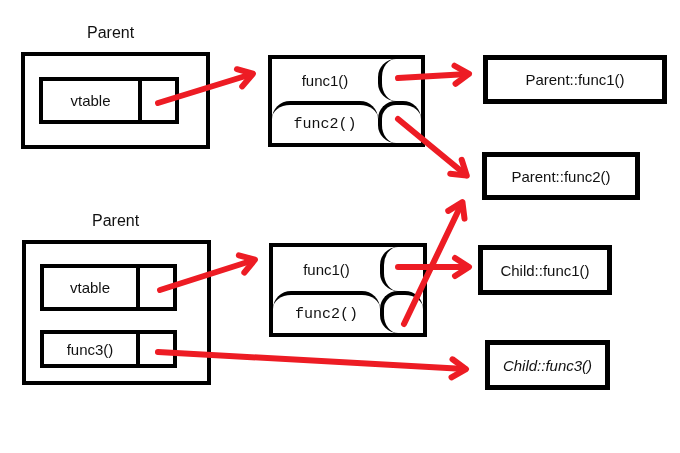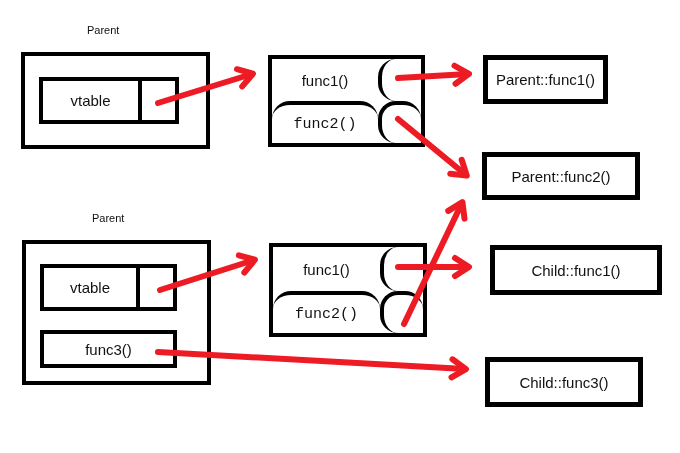--- a/index.html
+++ b/index.html
@@ -16,21 +16,21 @@
   }
   #canvas{
     position:relative;
     width:680px;
     height:453px;
     background:var(--background);
     overflow:hidden;
   }
   .obj-label{
     position:absolute;
-    font-size:11px;
+    font-size:16px;
     white-space:nowrap;
   }
   .box{
     position:absolute;
     box-sizing:border-box;
     border:4px solid var(--border);
     background:var(--background);
   }
   
   .slot{
@@ -125,39 +125,39 @@
 
   <div class="obj-label" style="left:92px;top:212px;">Parent</div>
 
   <div class="box" style="left:22px;top:240px;width:189px;height:145px;"></div>
 
   <div class="slot" style="left:40px;top:264px;width:137px;height:47px;">
     <div class="slot-label">vtable</div>
     <div class="slot-ptr"></div>
   </div>
 
-  <div class="slot" style="left:40px;top:330px;width:137px;height:38px;flex-direction:column;">
+  <div class="slot" style="left:40px;top:330px;width:137px;height:38px;">
     <div class="slot-label">func3()</div>
     <div class="slot-ptr"></div>
   </div>
 
   <div class="vtbl" style="left:269px;top:243px;width:158px;height:94px;grid-template-rows:44px auto;">
     <div class="cell">func1()</div>
     <div class="cell ptrcell"></div>
     <div class="cell row2">func2()</div>
     <div class="cell row2 ptrcell"></div>
   </div>
 
-  <div class="fnbox" style="left:483px;top:55px;width:125px;height:49px;">Parent::func1()</div>
+  <div class="fnbox" style="left:483px;top:55px;width:184px;height:49px;">Parent::func1()</div>
 
   <div class="fnbox" style="left:482px;top:152px;width:158px;height:48px;">Parent::func2()</div>
 
-  <div class="fnbox" style="left:490px;top:245px;width:172px;height:50px;">Child::func1()</div>
+  <div class="fnbox" style="left:478px;top:245px;width:134px;height:50px;">Child::func1()</div>
 
-  <div class="fnbox" style="left:485px;top:357px;width:158px;height:50px;">Child::func3()</div>
+  <div class="fnbox" style="left:485px;top:340px;width:125px;height:50px;font-style:italic;">Child::func3()</div>
 
   <svg id="arrow-layer" viewBox="0 0 680 453" xmlns="http://www.w3.org/2000/svg">
     <defs>
       <marker id="arrowhead" markerWidth="26" markerHeight="26" refX="18" refY="13" orient="auto" markerUnits="userSpaceOnUse">
         <path class="arrowhead-path" d="M5,4 L19,13 L5,22"></path>
       </marker>
     </defs>
     <line class="arrow-line" x1="158" y1="103" x2="252" y2="74" marker-end="url(#arrowhead)"></line>
     <line class="arrow-line" x1="398" y1="78" x2="468" y2="74" marker-end="url(#arrowhead)"></line>
     <line class="arrow-line" x1="398" y1="119" x2="466" y2="175" marker-end="url(#arrowhead)"></line>

